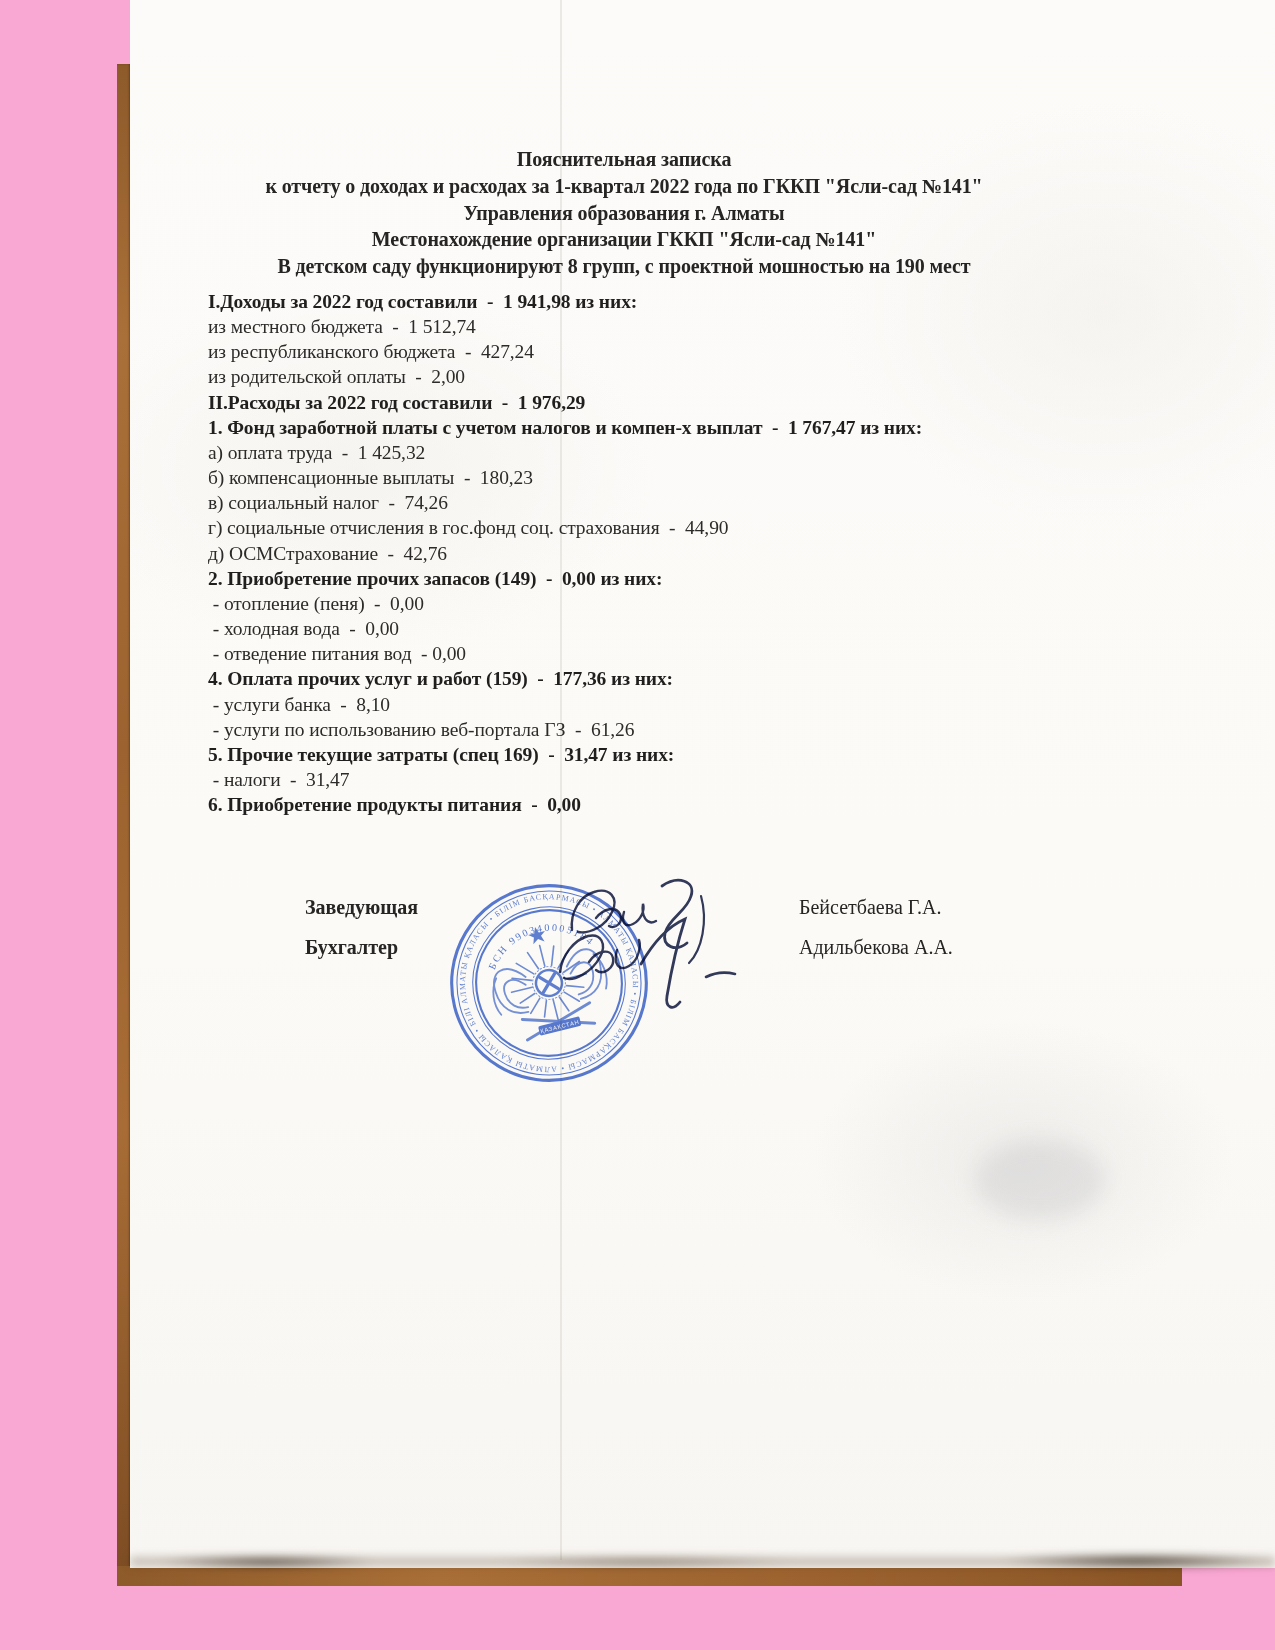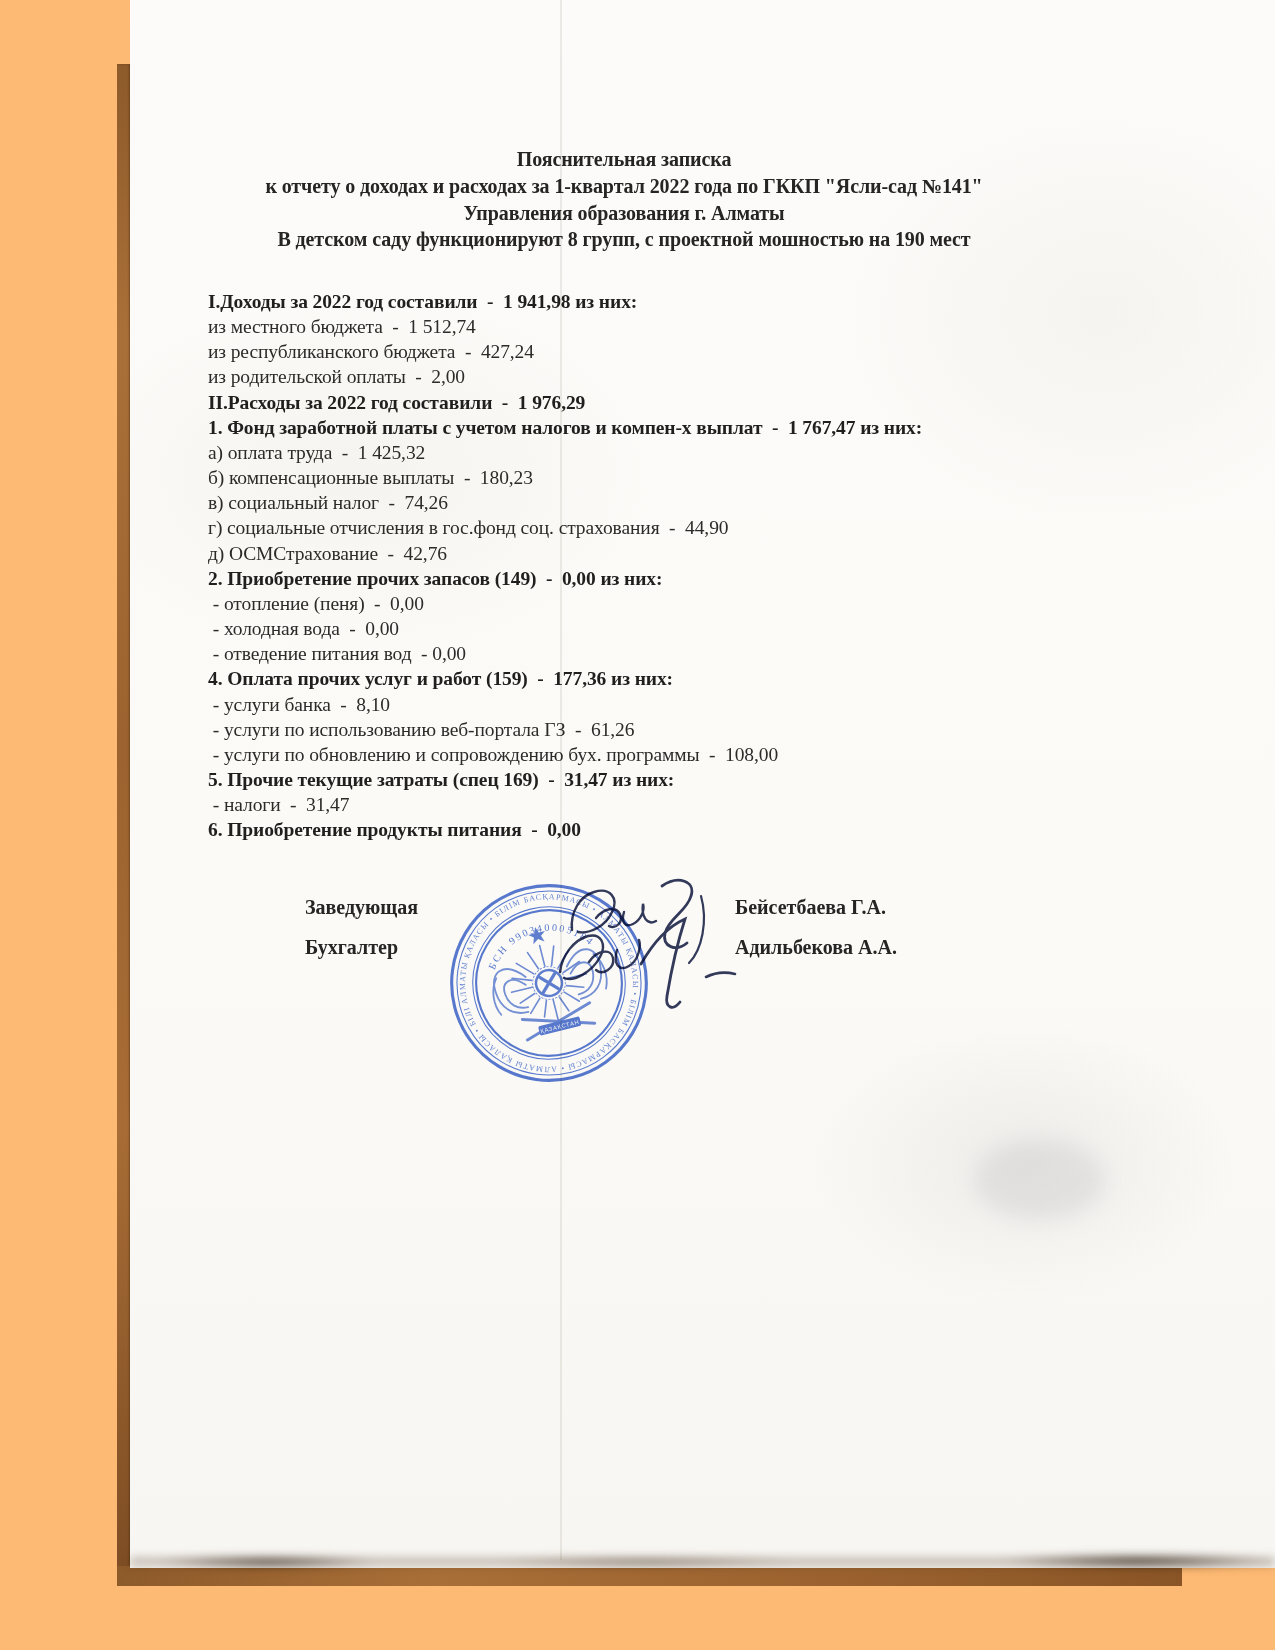--- a/index.html
+++ b/index.html
@@ -1,16 +1,16 @@
 <!DOCTYPE html>
 <html><head>
 <meta charset="utf-8">
 <style>
   html,body{margin:0;padding:0;background:#ffffff;}
-  .scene{position:relative;width:1275px;height:1650px;background:#fdba74;overflow:hidden;
+  .scene{position:relative;width:1275px;height:1650px;background:#f9a8d4;overflow:hidden;
          font-family:"Liberation Serif","DejaVu Serif",serif;}
 
   
   .wood-left{position:absolute;left:117px;top:64px;width:14px;height:1520px;
     background:linear-gradient(180deg,#8d5a2a 0%,#aa7039 18%,#9c6330 45%,#a86d36 70%,#7c4c23 100%);
     box-shadow:inset -2px 0 2px rgba(60,35,10,.45);}
   .wood-bottom{position:absolute;left:117px;top:1566px;width:1065px;height:20px;
     background:linear-gradient(90deg,#8d5a2a,#a96f38 30%,#9c6330 65%,#8a5526 100%);}
 
   
@@ -34,21 +34,21 @@
   
   .header{position:absolute;left:200px;top:146px;width:848px;text-align:center;color:#262524;}
   .h-line{font-weight:700;font-size:20px;line-height:26.8px;white-space:pre;letter-spacing:-.1px;}
   .body{position:absolute;left:208px;top:289px;width:860px;color:#2c2b29;}
   .b-line{font-size:19.5px;line-height:25.15px;white-space:pre;letter-spacing:-.1px;}
   .b-line.bold{font-weight:700;color:#211f1e;}
 
   .sig-rows{position:absolute;left:0;top:890px;width:1275px;}
   .sig-row{position:relative;height:40px;}
   .sig-role{position:absolute;left:305px;top:6px;font-weight:700;font-size:20px;color:#262524;white-space:pre;text-align:center;}
-  .sig-name{position:absolute;left:735px;top:6px;font-weight:700;font-size:20px;color:#262524;white-space:pre;}
+  .sig-name{position:absolute;left:799px;top:6px;font-weight:400;font-size:20px;color:#262524;white-space:pre;}
 
   
   .stamp{position:absolute;left:443px;top:877px;width:212px;height:212px;
     mix-blend-mode:multiply;opacity:.92;}
   .ink{position:absolute;left:0;top:0;width:1275px;height:1650px;pointer-events:none;
     mix-blend-mode:multiply;}
 </style>
 </head>
 <body>
 
@@ -60,20 +60,21 @@
   <div class="paper"></div>
   <div class="crease"></div>
   <div class="smudge"></div>
   <div class="paper-shadow"></div>
 
   <div class="header">
 
   <div class="h-line">Пояснительная записка</div>
       <div class="h-line">к отчету о доходах и расходах за 1-квартал 2022 года по ГККП "Ясли-сад №141"</div>
       <div class="h-line">Управления образования г. Алматы</div>
+      <div class="h-line">Местонахождение организации ГККП "Ясли-сад №141"</div>
       <div class="h-line">В детском саду функционируют 8 групп, с проектной мошностью на 190 мест</div>
     </div>
 
   <div class="body">
 
   <div class="b-line bold">I.Доходы за 2022 год составили  -  1 941,98 из них:</div>
       <div class="b-line">из местного бюджета  -  1 512,74</div>
       <div class="b-line">из республиканского бюджета  -  427,24</div>
       <div class="b-line">из родительской оплаты  -  2,00</div>
       <div class="b-line bold">II.Расходы за 2022 год составили  -  1 976,29</div>
@@ -83,21 +84,20 @@
       <div class="b-line">в) социальный налог  -  74,26</div>
       <div class="b-line">г) социальные отчисления в гос.фонд соц. страхования  -  44,90</div>
       <div class="b-line">д) ОСМСтрахование  -  42,76</div>
       <div class="b-line bold">2. Приобретение прочих запасов (149)  -  0,00 из них:</div>
       <div class="b-line"> - отопление (пеня)  -  0,00</div>
       <div class="b-line"> - холодная вода  -  0,00</div>
       <div class="b-line"> - отведение питания вод  - 0,00</div>
       <div class="b-line bold">4. Оплата прочих услуг и работ (159)  -  177,36 из них:</div>
       <div class="b-line"> - услуги банка  -  8,10</div>
       <div class="b-line"> - услуги по использованию веб-портала ГЗ  -  61,26</div>
-      <div class="b-line"> - услуги по обновлению и сопровождению бух. программы  -  108,00</div>
       <div class="b-line bold">5. Прочие текущие затраты (спец 169)  -  31,47 из них:</div>
       <div class="b-line"> - налоги  -  31,47</div>
       <div class="b-line bold">6. Приобретение продукты питания  -  0,00</div>
     </div>
 
   <div class="sig-rows">
 
       <div class="sig-row">
         <span class="sig-role">Заведующая</span>
         <span class="sig-name">Бейсетбаева Г.А.</span>

